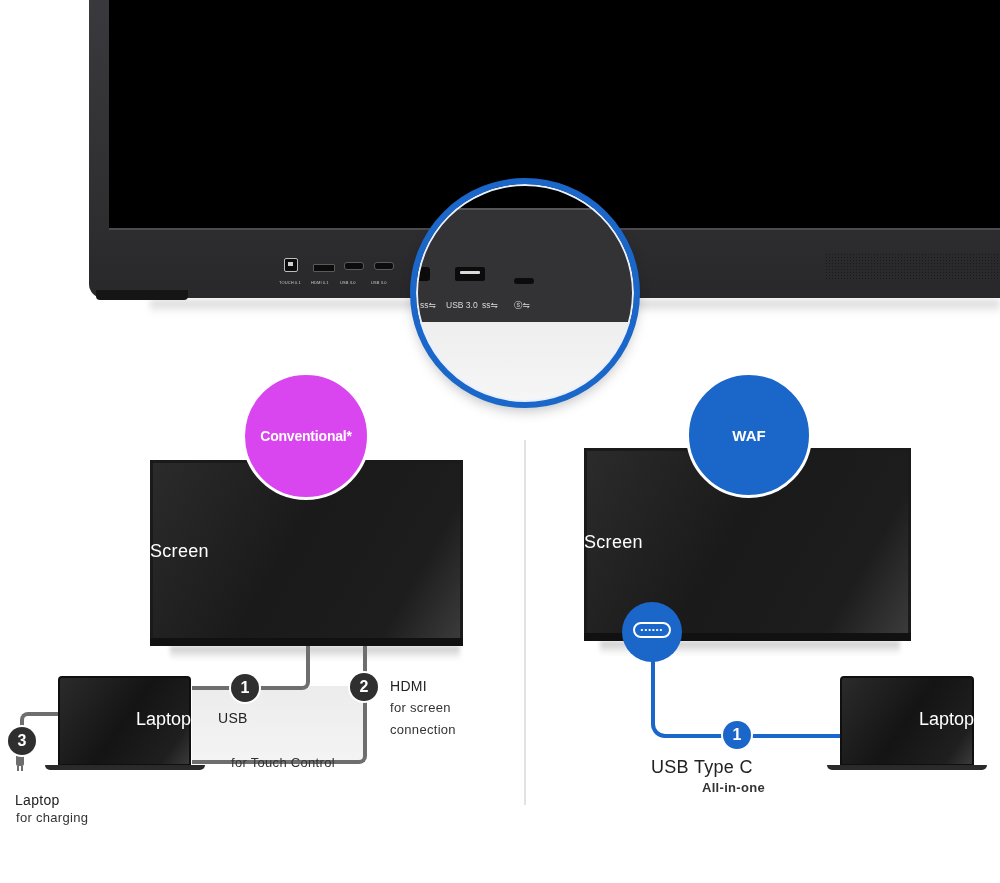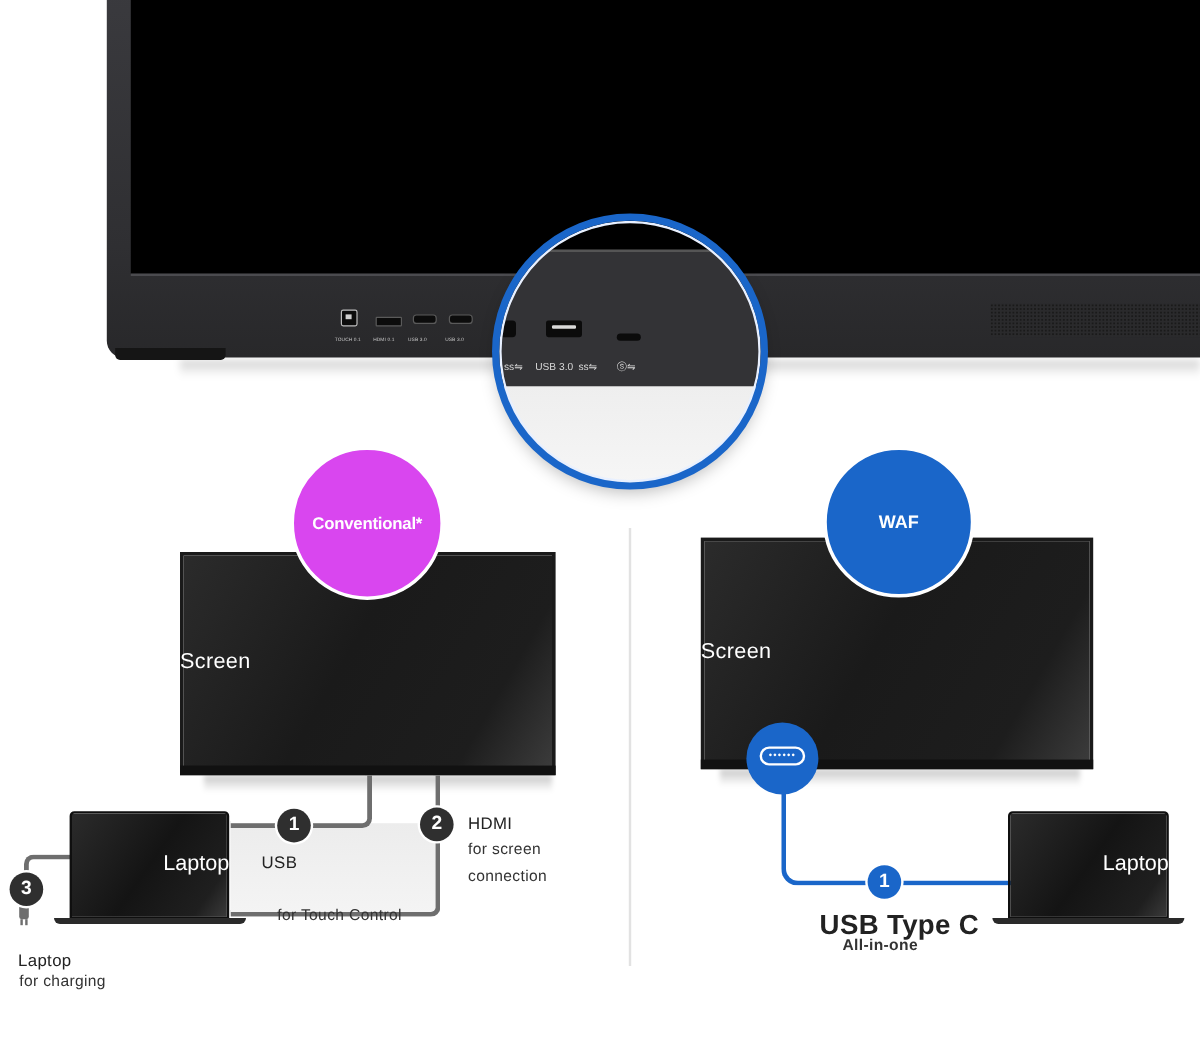--- a/index.html
+++ b/index.html
@@ -216,14 +216,14 @@
 <div class="abs" style="left:633px;top:622px;width:38px;height:16px;border-radius:8px;border:2px solid #fff;box-sizing:border-box;display:flex;align-items:center;justify-content:center;">
   <span style="color:#fff;font-size:8px;letter-spacing:1px;line-height:8px;">••••••</span>
 </div>
 
 <div class="abs lap-screen" style="left:840px;top:676px;width:134px;height:90px;"></div>
 <div class="abs lap-base" style="left:827px;top:765px;width:160px;"></div>
 <div class="abs lap-label" style="left:840px;top:709px;width:134px;">Laptop</div>
 
 <div class="abs num-badge blue" style="left:723px;top:721px;width:28px;height:28px;">1</div>
 
-<div class="abs cap-main" style="left:683px;top:757px;font-size:23px;font-weight:bold;">USB Type C</div>
+<div class="abs cap-main" style="left:651px;top:757px;font-size:18px;">USB Type C</div>
 <div class="abs cap-sub" style="left:702px;top:781px;font-weight:bold;">All-in-one</div>
 
 </body></html>

